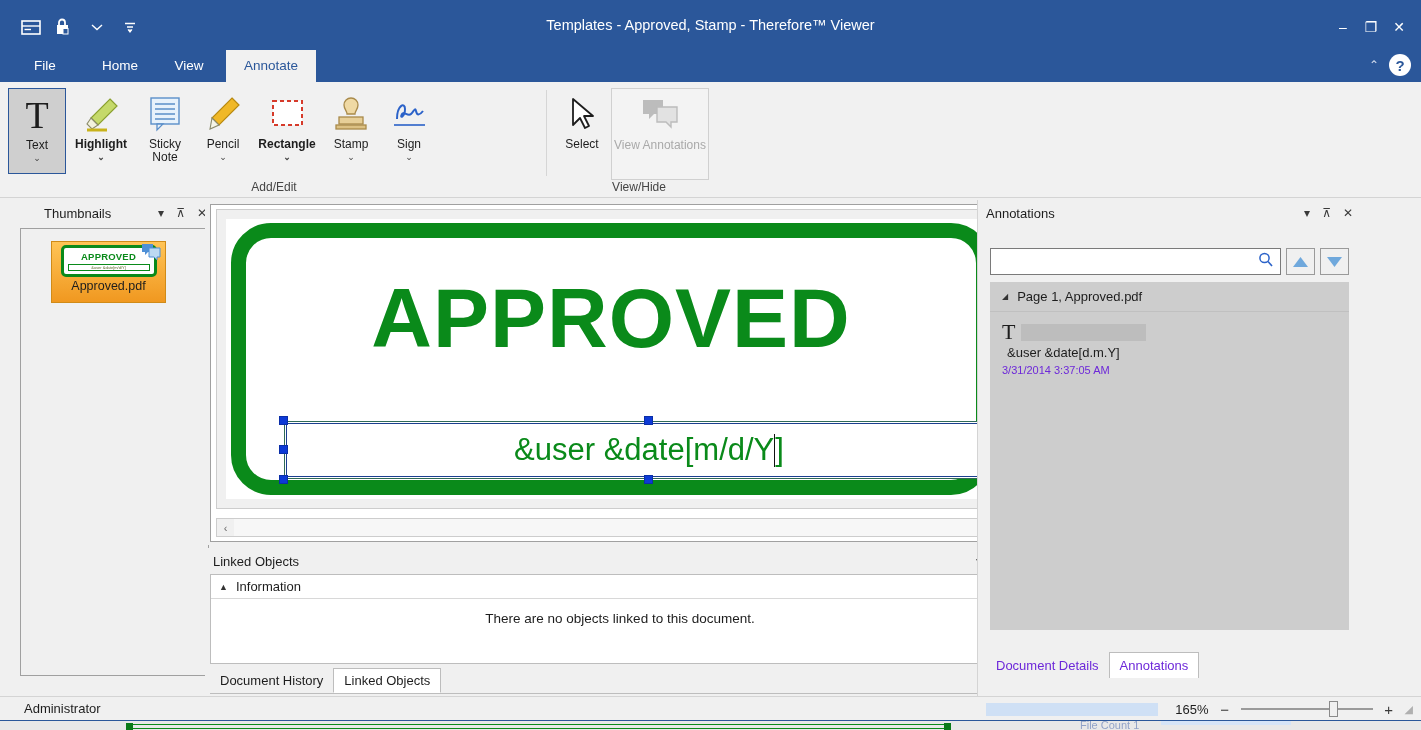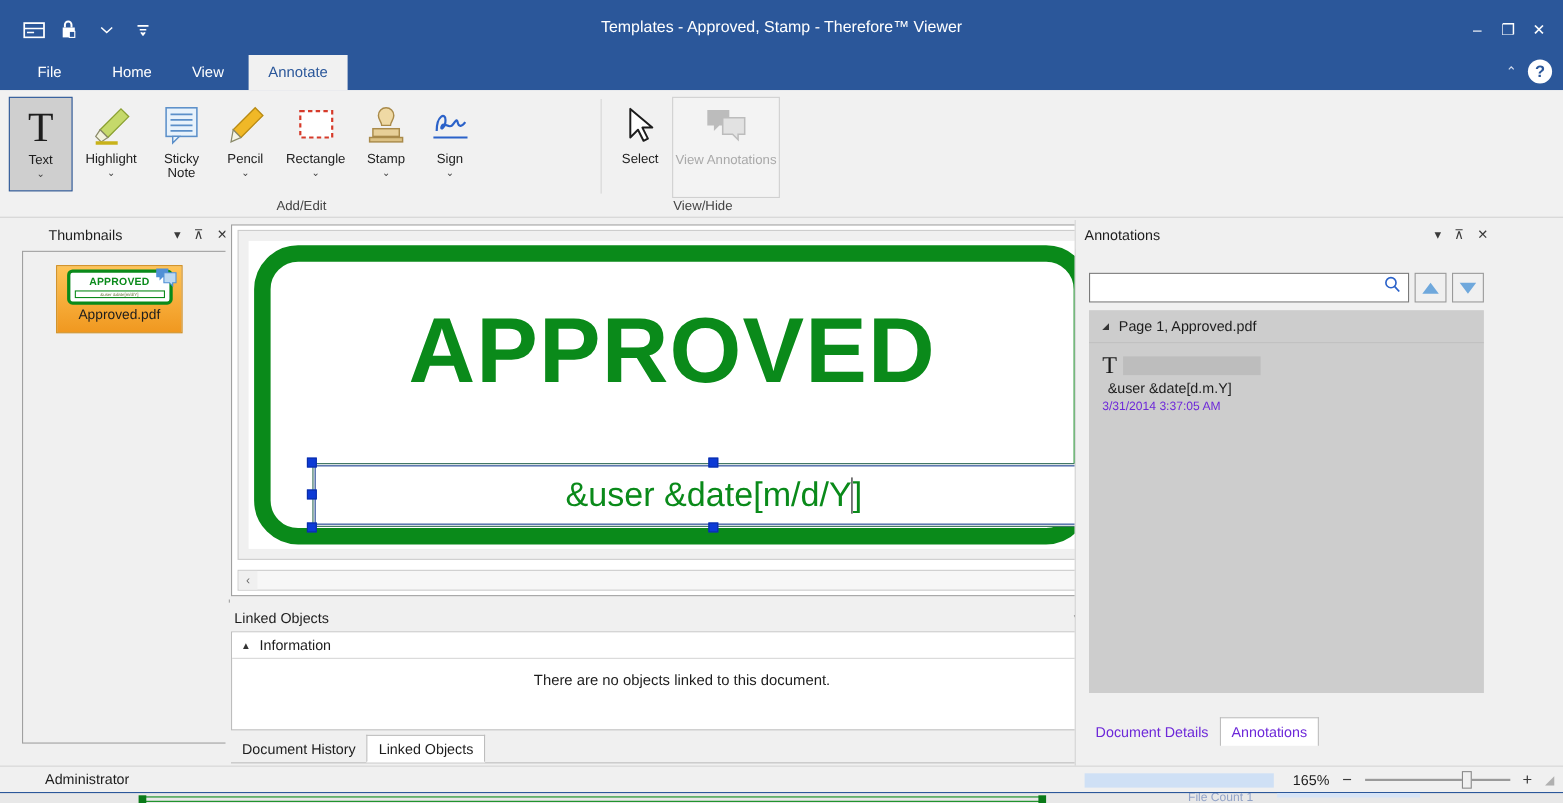--- a/index.html
+++ b/index.html
@@ -79,21 +79,21 @@
   }
   .rgroup-sep {
     width: 1px; height: 86px; background: #d6d6d6; margin: 8px 6px 0 6px; align-self: flex-start;
   }
   .rbtn {
     width: 58px; min-height: 86px;
     display: flex; flex-direction: column; align-items: center;
     padding: 4px 2px 0 2px;
     text-align: center;
   }
-  .rbtn.wide { width: 70px; }
+  .rbtn.wide { width: 70px; font-weight: bold; }
   .rbtn.selected { background: #cfcfcf; border: 1px solid #2b579a; }
   .rbtn.framed { border: 1px solid #d0d0d0; background: #f3f3f3; }
   .rbtn-icon { height: 44px; display: flex; align-items: center; justify-content: center; }
   .rbtn-label { font-size: 12px; color: #1d1d1d; line-height: 13px; margin-top: 2px; }
   .rbtn-label.dim { color: #a9a9a9; }
   .rbtn-caret { font-size: 9px; color: #444; line-height: 9px; margin-top: 2px; }
 
   
   .panel-head {
     height: 26px; display: flex; align-items: center;
@@ -274,21 +274,21 @@
   }
   .anno-tabstrip .tab { height: 24px; line-height: 24px; padding: 0 10px; font-size: 13px; color: #6d28d9; }
   .anno-tabstrip .tab.active { background: #ffffff; border: 1px solid #bdbdbd; border-bottom: none; height: 26px; line-height: 25px; }
 
   
   .statusbar {
     position: absolute; left: 0; bottom: 10px; width: 1421px; height: 24px;
     background: #f0f0f0; border-top: 1px solid #d4d4d4;
     display: flex; align-items: center;
   }
-  .status-user { font-size: 13px; color: #1d1d1d; padding-left: 41px; }
+  .status-user { font-size: 13px; color: #1d1d1d; padding-left: 24px; }
   .status-right {
     position: absolute; right: 6px; top: 0; height: 24px;
     display: flex; align-items: center; gap: 9px;
   }
   .progress-track { width: 172px; height: 13px; background: #cfe0f5; }
   .zoom-pct { font-size: 13px; color: #1d1d1d; min-width: 42px; text-align: right; }
   .zoom-minus, .zoom-plus { font-size: 15px; color: #3a3a3a; width: 14px; text-align: center; }
   .zoom-slider { position: relative; width: 132px; height: 16px; display: flex; align-items: center; }
   .zoom-rail { width: 100%; height: 2px; background: #9a9a9a; }
   .zoom-thumb { position: absolute; left: 88px; top: 0px; width: 9px; height: 16px; background: #f0f0f0; border: 1px solid #8a8a8a; }

